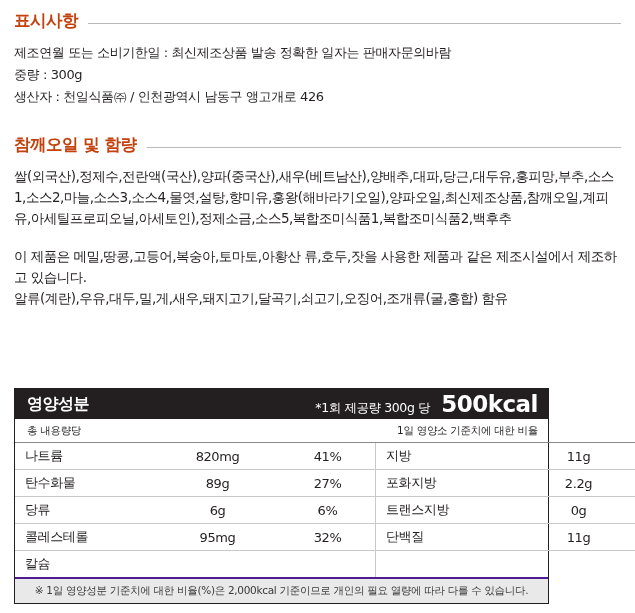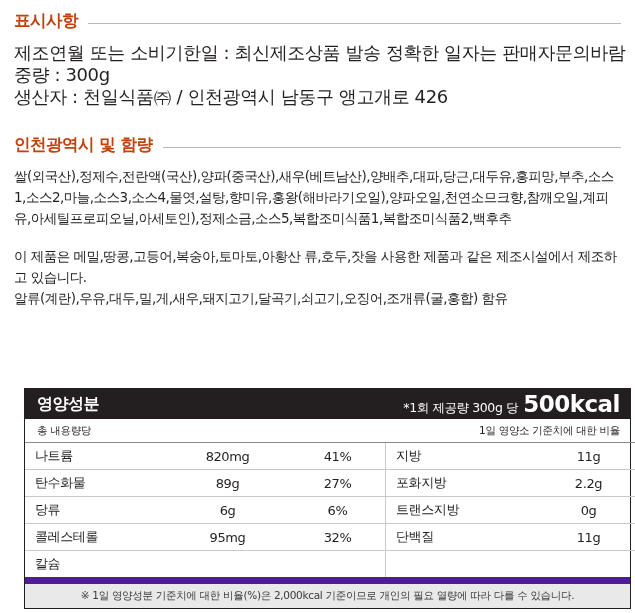--- a/index.html
+++ b/index.html
@@ -41,21 +41,21 @@
     margin-left: 10px;
     margin-top: 4px;
   }
 
   
   #label-section {
     padding-top: 10px;
   }
   .label-lines {
     padding: 10px 14px 0 14px;
-    font-size: 18px;
+    font-size: 13px;
     line-height: 22px;
     letter-spacing: -0.4px;
     color: #231f20;
   }
   .label-lines div {
     white-space: nowrap;
   }
 
   
   #ingredients-section {
@@ -71,23 +71,23 @@
     color: #231f20;
     margin: 0 0 17px 0;
     text-align: left;
     word-break: break-all;
   }
   .ing-para.last { margin-bottom: 0; }
 
   
   #nutrition-section {
     position: absolute;
-    left: 24px;
+    left: 14px;
     top: 388px;
-    width: 607px;
+    width: 535px;
     border: 1.5px solid #231f20;
     box-sizing: border-box;
     background: #fff;
   }
   .nut-header {
     background: #231f20;
     color: #ffffff;
     height: 30px;
     display: flex;
     align-items: center;
@@ -97,21 +97,21 @@
   .nut-header .nut-title {
     font-size: 16px;
     font-weight: bold;
     letter-spacing: -0.5px;
   }
   .nut-header .nut-serving {
     font-size: 12.5px;
     letter-spacing: -0.4px;
     display: flex;
     align-items: baseline;
-    gap: 5px;
+    gap: 11px;
   }
   .nut-header .nut-kcal {
     font-size: 23px;
     font-weight: bold;
     letter-spacing: -0.5px;
   }
 
   .nut-subrow {
     display: flex;
     justify-content: space-between;
@@ -141,21 +141,21 @@
   .nut-table td.pct { text-align: center; width: 75px; }
   .nut-table td.divider {
     width: 1px;
     padding: 0;
     background: #c9c9c9;
     border-top: 1px solid #c9c9c9;
   }
   .nut-table td.empty { border-top: 1px solid #c9c9c9; }
 
   .nut-footer {
-    border-top: 7px solid #4c1d95;
+    border-top: 2px solid #4c1d95;
     background: #e9e9e9;
     text-align: center;
     font-size: 10.5px;
     color: #3a3a3a;
     padding: 5px 4px;
     letter-spacing: -0.3px;
   }
 </style>
 </head>
 <body>
@@ -169,25 +169,25 @@
     </div>
     <div class="label-lines">
       <div>제조연월 또는 소비기한일 : 최신제조상품 발송 정확한 일자는 판매자문의바람</div>
       <div>중량 : 300g</div>
       <div>생산자 : 천일식품㈜ / 인천광역시 남동구 앵고개로 426</div>
     </div>
   </div>
 
   <div id="ingredients-section">
     <div class="section-head">
-      <span class="title">인천광역시 및 함량</span>
+      <span class="title">참깨오일 및 함량</span>
       <span class="rule"></span>
     </div>
     <div class="ing-body">
-      <p class="ing-para">쌀(외국산),정제수,전란액(국산),양파(중국산),새우(베트남산),양배추,대파,당근,대두유,홍피망,부추,소스1,소스2,마늘,소스3,소스4,물엿,설탕,향미유,홍왕(해바라기오일),양파오일,천연소므크향,참깨오일,계피유,아세틸프로피오닐,아세토인),정제소금,소스5,복합조미식품1,복합조미식품2,백후추</p>
+      <p class="ing-para">쌀(외국산),정제수,전란액(국산),양파(중국산),새우(베트남산),양배추,대파,당근,대두유,홍피망,부추,소스1,소스2,마늘,소스3,소스4,물엿,설탕,향미유,홍왕(해바라기오일),양파오일,최신제조상품,참깨오일,계피유,아세틸프로피오닐,아세토인),정제소금,소스5,복합조미식품1,복합조미식품2,백후추</p>
       <p class="ing-para last">이 제품은 메밀,땅콩,고등어,복숭아,토마토,아황산 류,호두,잣을 사용한 제품과 같은 제조시설에서 제조하고 있습니다.</p>
       <p class="ing-para">알류(계란),우유,대두,밀,게,새우,돼지고기,달곡기,쇠고기,오징어,조개류(굴,홍합) 함유</p>
     </div>
   </div>
 
   <div id="nutrition-section">
     <div class="nut-header">
       <span class="nut-title">영양성분</span>
       <span class="nut-serving">
         <span>*1회 제공량 300g 당</span>

